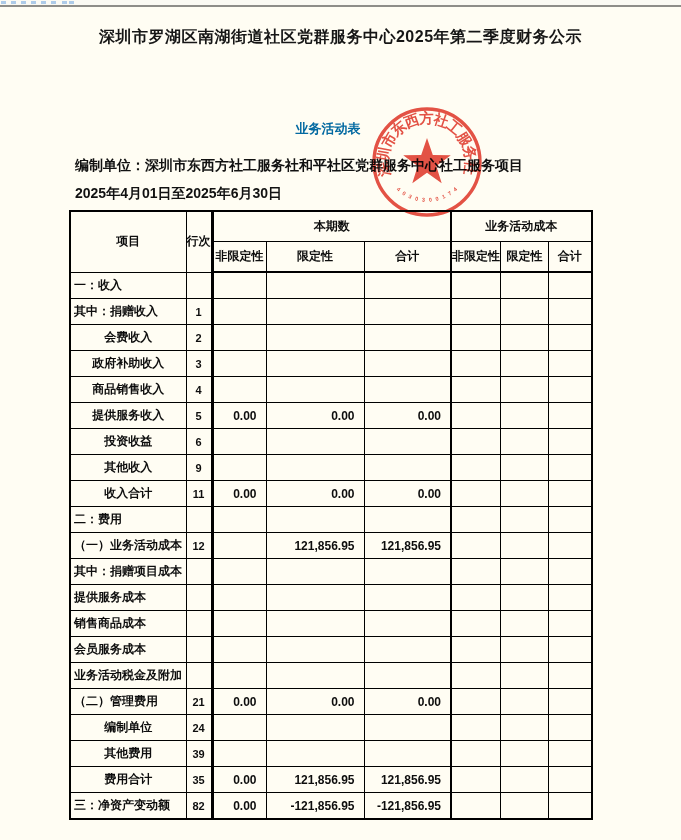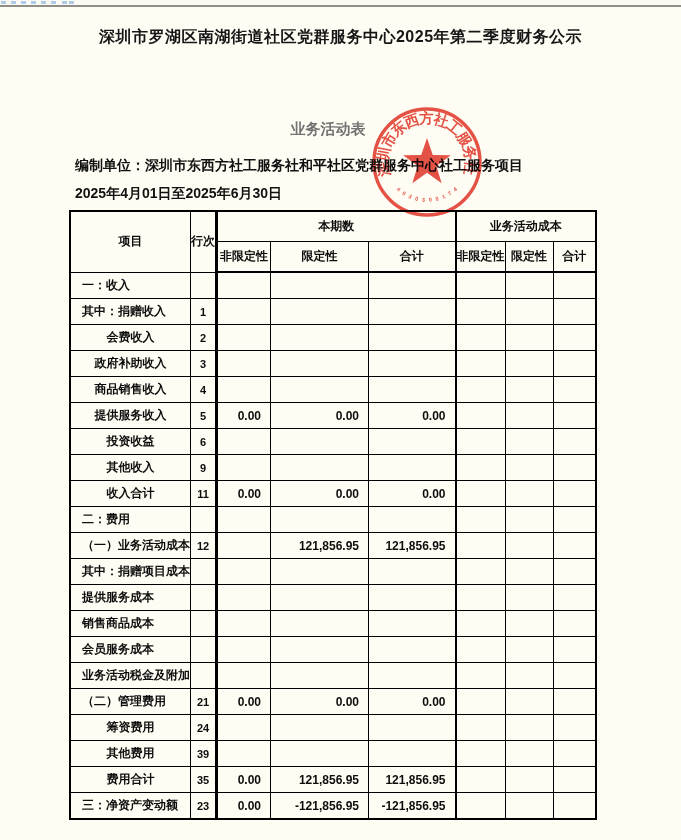--- a/index.html
+++ b/index.html
@@ -12,21 +12,21 @@
   .top-strip{position:absolute;top:0;left:0;height:5px;width:681px;background:#fbfaf3;}
   .frag{position:absolute;top:1px;height:3px;width:5px;background:#aecbe8;}
   .top-rule{position:absolute;top:5px;left:0;width:681px;height:2px;background:#8e8d88;}
 
   .page-title{
     position:absolute;top:27px;left:0;width:681px;margin:0;
     text-align:center;font-size:16px;font-weight:700;letter-spacing:.5px;color:#161616;
   }
   .table-title{
     position:absolute;top:120px;left:0;width:656px;margin:0;
-    text-align:center;font-size:15px;font-weight:700;color:#737373;
+    text-align:center;font-size:13px;font-weight:700;color:#0369a1;
   }
   .unit-line{
     position:absolute;top:157px;left:75px;font-size:14px;font-weight:700;white-space:nowrap;
   }
   .period-line{
     position:absolute;top:185px;left:75px;font-size:14px;font-weight:700;white-space:nowrap;
   }
 
   .seal{
     position:absolute;left:366px;top:101px;width:126px;height:126px;
@@ -38,21 +38,21 @@
     border-collapse:collapse;table-layout:fixed;
     border:2px solid #000;
     font-size:12px;font-weight:700;color:#0d0d0d;
   }
   .fin th,.fin td{border:1px solid #000;padding:0;overflow:hidden;white-space:nowrap;}
   .fin thead th{height:29px;text-align:center;font-size:12px;}
   .fin thead tr.sub th{border-bottom:2px solid #000;}
   .fin tbody td{height:25px;}
   .thickR{border-right:3px solid #000 !important;}
   .thickR2{border-right:2px solid #000 !important;border-radius:11px;}
-  td.lbl{padding-left:11px;text-align:left;}
+  td.lbl{padding-left:3px;text-align:left;}
   td.lbl.center{text-align:center;padding-left:0;margin-top:33px;}
   td.lbl.section{text-align:left;}
   td.line{text-align:center;font-size:11px;}
   td.val{text-align:right;padding-right:9px;}
 </style>
 </head>
 <body>
 
 <div class="top-strip">
   <span class="frag" style="left:1px"></span>
@@ -281,21 +281,21 @@
         <td class="lbl left">（二）管理费用</td>
         <td class="line thickR">21</td>
         <td class="val">0.00</td>
         <td class="val">0.00</td>
         <td class="val thickR2">0.00</td>
         <td class="val"></td>
         <td class="val"></td>
         <td class="val"></td>
       </tr>
       <tr>
-        <td class="lbl center">筹资费用</td>
+        <td class="lbl center">编制单位</td>
         <td class="line thickR">24</td>
         <td class="val"></td>
         <td class="val"></td>
         <td class="val thickR2"></td>
         <td class="val"></td>
         <td class="val"></td>
         <td class="val"></td>
       </tr>
       <tr>
         <td class="lbl center">其他费用</td>
@@ -312,21 +312,21 @@
         <td class="line thickR">35</td>
         <td class="val">0.00</td>
         <td class="val">121,856.95</td>
         <td class="val thickR2">121,856.95</td>
         <td class="val"></td>
         <td class="val"></td>
         <td class="val"></td>
       </tr>
       <tr>
         <td class="lbl section">三：净资产变动额</td>
-        <td class="line thickR">23</td>
+        <td class="line thickR">82</td>
         <td class="val">0.00</td>
         <td class="val">-121,856.95</td>
         <td class="val thickR2">-121,856.95</td>
         <td class="val"></td>
         <td class="val"></td>
         <td class="val"></td>
       </tr>
     </tbody>
 </table>
 

